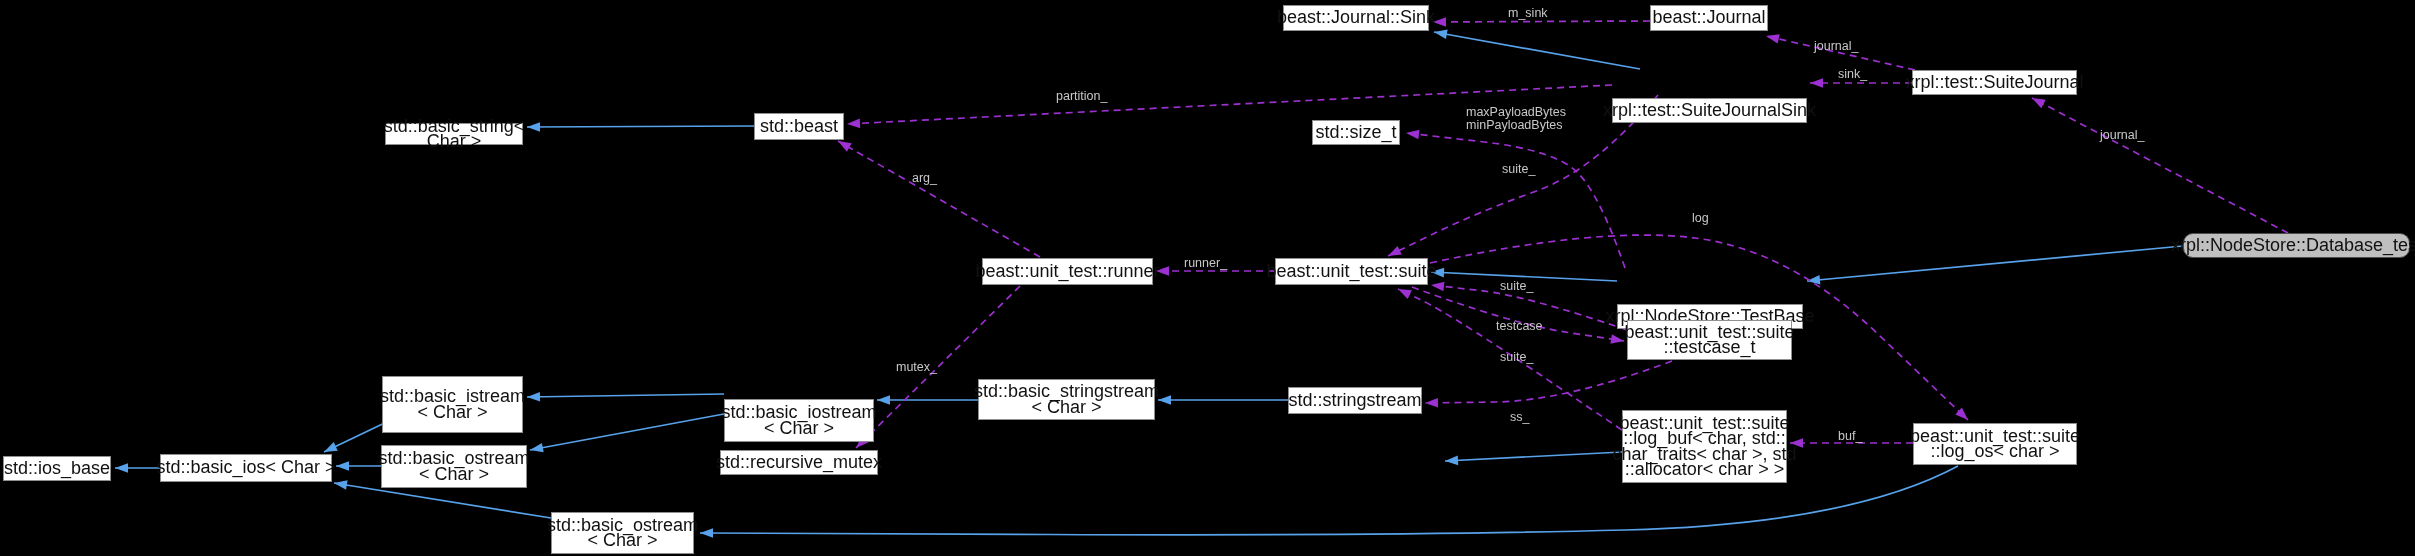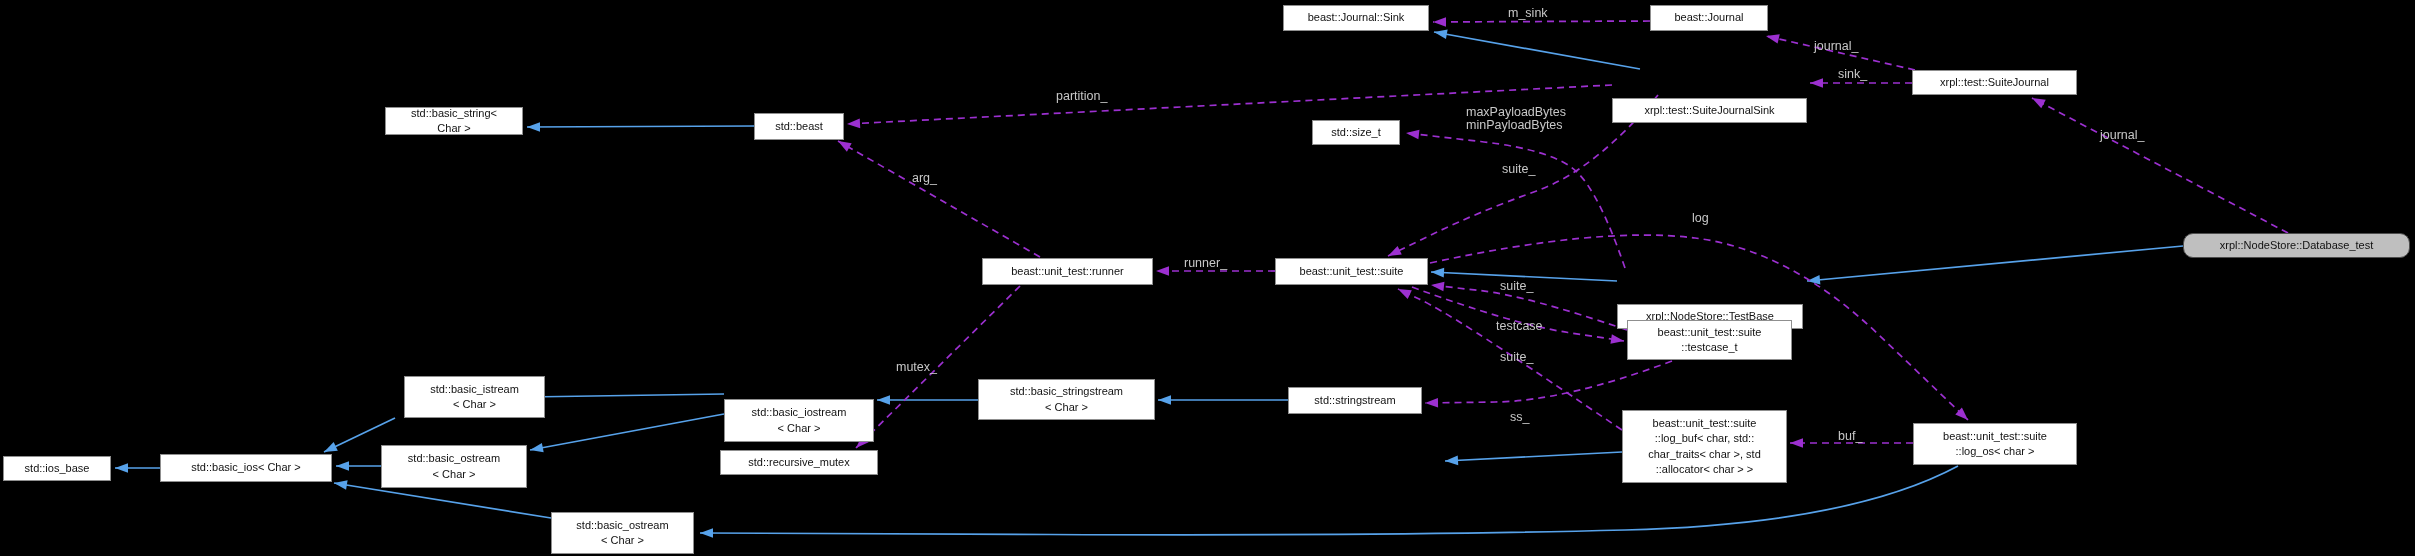--- a/index.html
+++ b/index.html
@@ -1,21 +1,21 @@
 <!DOCTYPE html>
 <html><head>
 <meta charset="utf-8">
 <style>
   html,body{margin:0;padding:0;background:#000;}
   #stage{position:relative;width:2415px;height:556px;background:#000;overflow:hidden;
          font-family:"Liberation Sans", sans-serif;}
   #edge-layer{position:absolute;left:0;top:0;width:2415px;height:556px;}
   .node{position:absolute;box-sizing:border-box;background:#fff;border:1.6px solid #8f8f8f;
         display:flex;flex-direction:column;align-items:center;justify-content:center;
-        color:#111;font-size:11px;line-height:15.5px;text-align:center;white-space:nowrap;
+        color:#111;font-size:18px;line-height:15.5px;text-align:center;white-space:nowrap;
         cursor:pointer;}
   .node.hl{background:#bfbfbf;border-color:#4d4d4d;}
   text{font-family:"Liberation Sans", sans-serif;}
 </style>
 </head>
 <body>
 
 <div id="stage">
   <svg id="edge-layer" width="2415" height="556" viewBox="0 0 2415 556">
       <path d="M1640,69 L1434,32" fill="none" stroke="#57a2ea" stroke-width="1.7"></path>
@@ -101,21 +101,21 @@
     </div>
     <div class="node" style="left: 1650px; top: 5px; width: 118px; height: 26px;">
       <div>beast::Journal</div>
     </div>
     <div class="node" style="left: 1612px; top: 70px; width: 195px; height: 25px; margin-top: 28px;">
       <div>xrpl::test::SuiteJournalSink</div>
     </div>
     <div class="node" style="left: 1912px; top: 70px; width: 165px; height: 25px;">
       <div>xrpl::test::SuiteJournal</div>
     </div>
-    <div class="node" style="left: 385px; top: 107px; width: 138px; height: 28px;">
+    <div class="node" style="left: 385px; top: 123px; width: 138px; height: 22px;">
       <div>std::basic_string&lt;</div>
       <div>Char &gt;</div>
     </div>
     <div class="node" style="left: 754px; top: 113px; width: 90px; height: 27px;">
       <div>std::beast</div>
     </div>
     <div class="node" style="left: 1312px; top: 120px; width: 88px; height: 25px;">
       <div>std::size_t</div>
     </div>
     <div class="node" style="left: 982px; top: 258px; width: 171px; height: 27px;">
@@ -127,21 +127,21 @@
     <div class="node" style="left: 1617px; top: 268px; width: 186px; height: 25px; margin-top: 36px;">
       <div>xrpl::NodeStore::TestBase</div>
     </div>
     <div class="node hl" style="left: 2183px; top: 233px; width: 227px; height: 25px; border-radius: 10px;">
       <div>xrpl::NodeStore::Database_test</div>
     </div>
     <div class="node" style="left: 1627px; top: 320px; width: 165px; height: 40px;">
       <div>beast::unit_test::suite</div>
       <div>::testcase_t</div>
     </div>
-    <div class="node" style="left: 404px; top: 376px; width: 141px; height: 42px;">
+    <div class="node" style="left: 382px; top: 376px; width: 141px; height: 57px;">
       <div>std::basic_istream</div>
       <div>&lt; Char &gt;</div>
     </div>
     <div class="node" style="left: 724px; top: 380px; width: 150px; height: 43px; margin-top: 19px;">
       <div>std::basic_iostream</div>
       <div>&lt; Char &gt;</div>
     </div>
     <div class="node" style="left: 978px; top: 379px; width: 177px; height: 41px;">
       <div>std::basic_stringstream</div>
       <div>&lt; Char &gt;</div>

